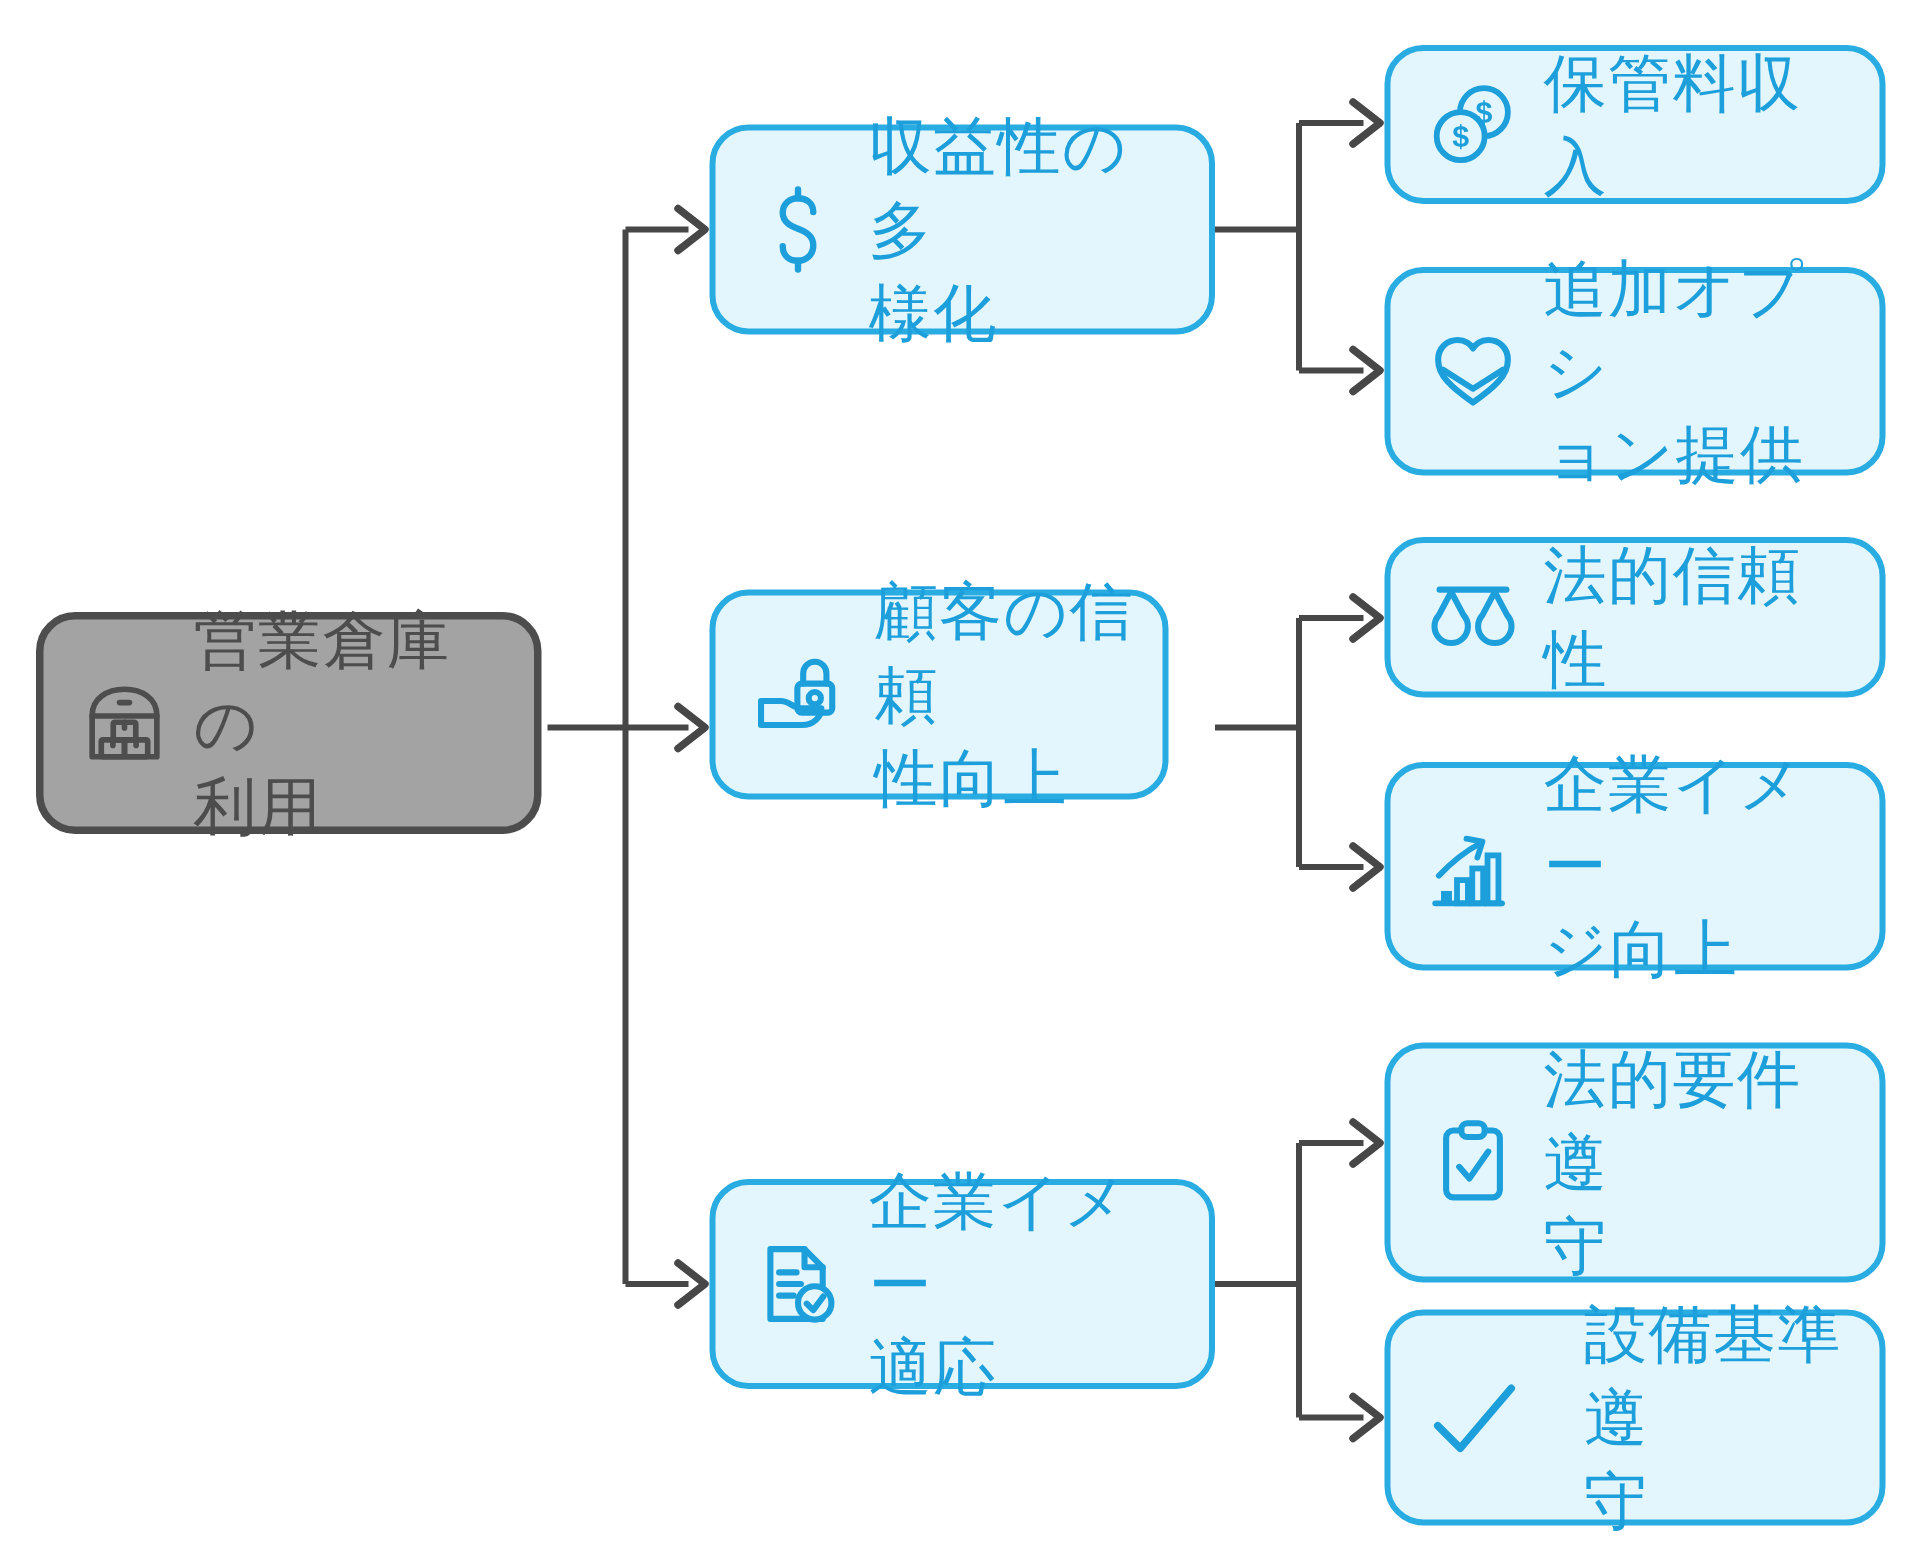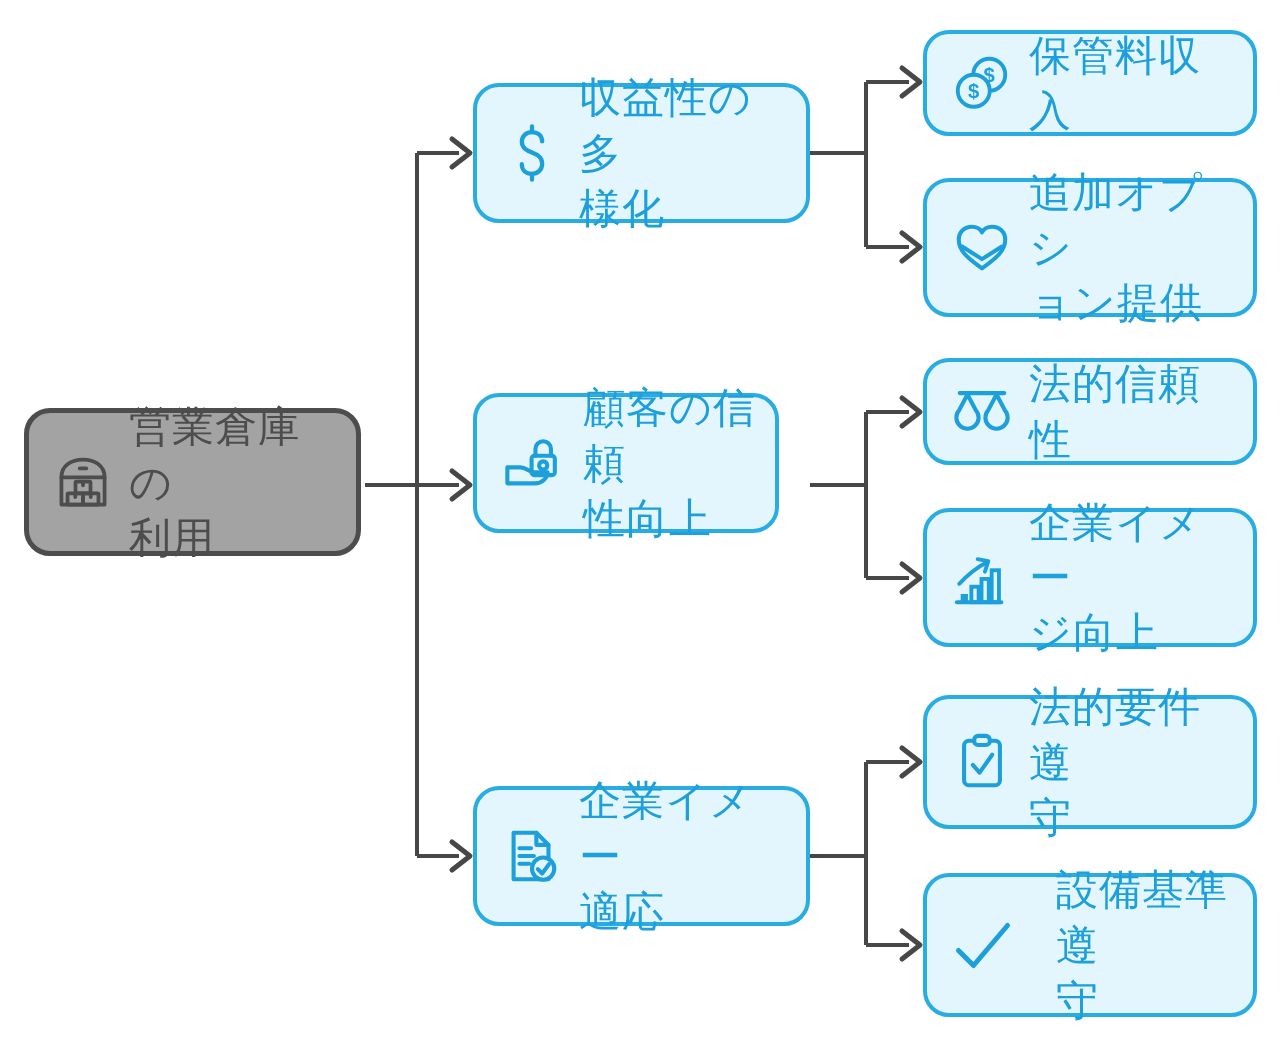--- a/index.html
+++ b/index.html
@@ -32,21 +32,21 @@
   .node-blue{
     background:#E4F6FD;border:4px solid #29ACE2;color:#1C9FDB;
   }
   .node-b1{left:473px;top:83px;width:337px;height:140px;}
   .node-b2{left:473px;top:393px;width:306px;height:140px;}
   .node-b3{left:473px;top:786px;width:337px;height:140px;}
   .node-l1{left:923px;top:30px;width:334px;height:106px;}
   .node-l2{left:923px;top:178px;width:334px;height:139px;}
   .node-l3{left:923px;top:358px;width:334px;height:107px;}
   .node-l4{left:923px;top:508px;width:334px;height:139px;}
-  .node-l5{left:923px;top:695px;width:334px;height:134px;}
+  .node-l5{left:923px;top:695px;width:334px;height:160px;}
   .node-l6{left:923px;top:873px;width:334px;height:144px;gap:25px;}
   .ic{stroke-linecap:round;}
 </style>
 </head>
 <body>
 
 <div class="canvas">
 
   <svg class="connectors" width="1284" height="1044" viewBox="0 0 1284 1044">
     <g stroke="#474747" stroke-width="4" fill="none">

